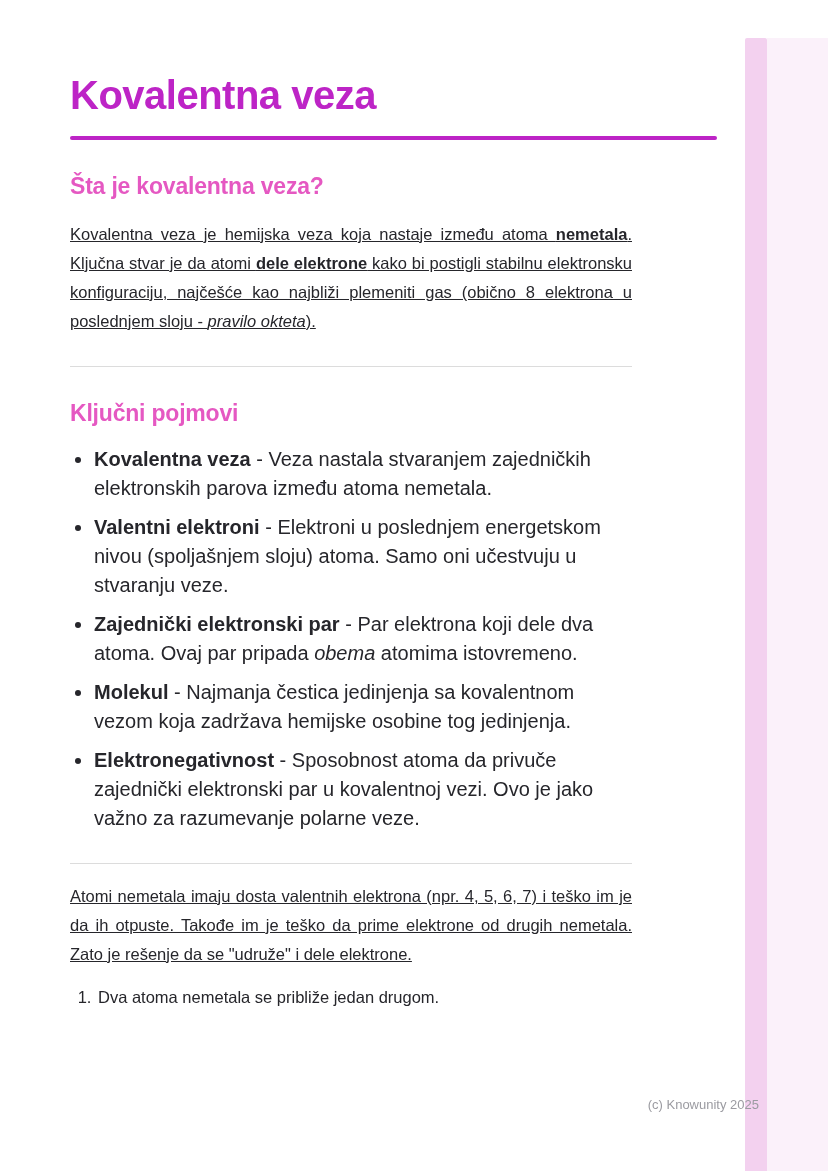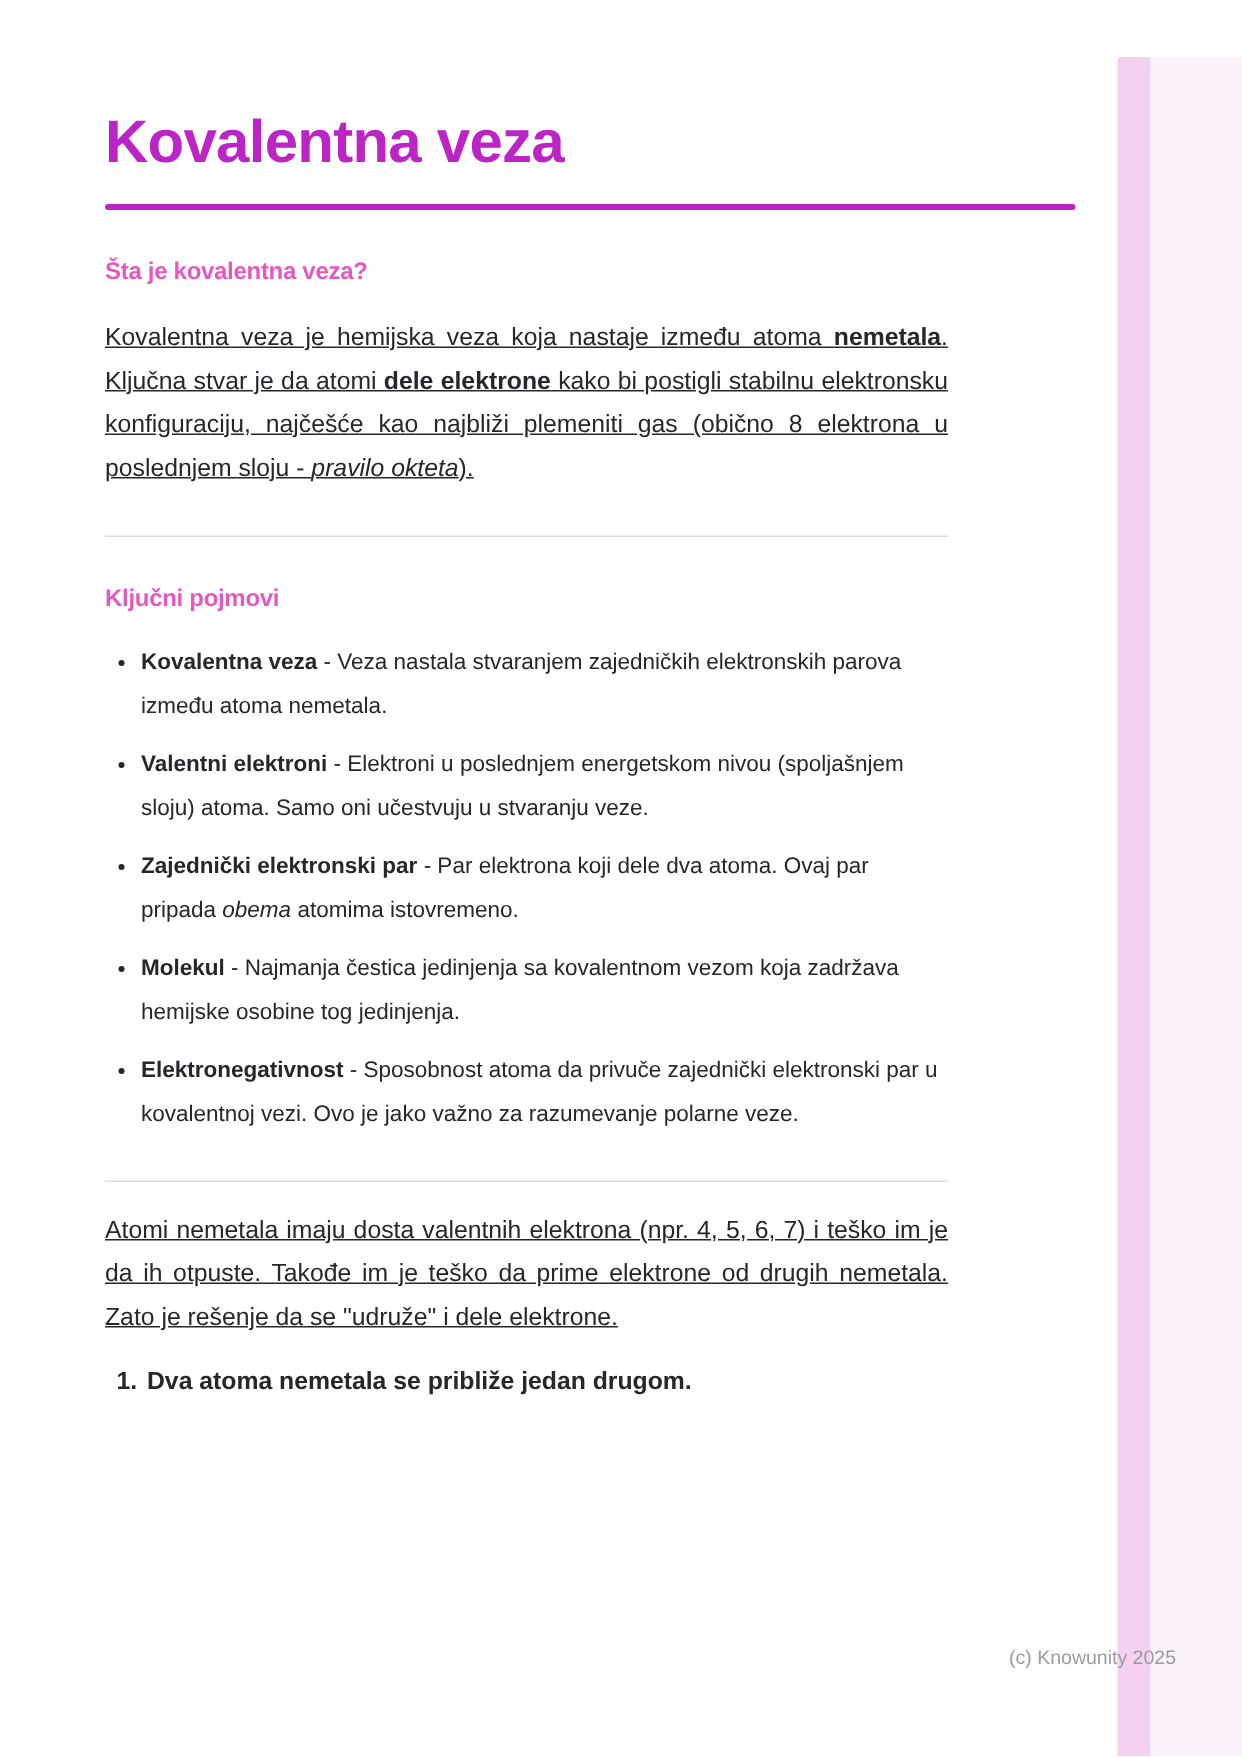--- a/index.html
+++ b/index.html
@@ -37,55 +37,54 @@
     font-size:40px;line-height:1.15;font-weight:800;
     color:var(--accent_title);
     letter-spacing:-0.5px;
   }
   .title-rule{
     width:647px;height:4px;margin-top:18px;
     background:var(--accent_title);border:none;border-radius:2px;
   }
   h2{
     margin:32px 0 0 0;
-    font-size:16px;line-height:1.3;font-weight:700;
+    font-size:23px;line-height:1.3;font-weight:700;
     color:var(--accent_heading);
     letter-spacing:-0.2px;
   }
   p{
     margin:18px 0 0 0;
     font-size:16.5px;line-height:29px;text-decoration:underline;
   }
   p.justify{text-align:justify;}
   p.bold-label{font-weight:700;margin-top:22px;}
   .divider{
     border:none;border-top:1px solid var(--divider);
     margin:30px 0 0 0;width:562px;
   }
   ul.terms{
     margin:16px 0 0 0;padding:0 0 0 24px;
   }
   ul.terms li{
-    font-size:15px;line-height:29px;
+    font-size:20px;line-height:29px;
     margin-bottom:10px;
   }
   ol.steps{
     margin:14px 0 0 0;padding:0 0 0 26px;
   }
   ol.steps li{
     font-size:16.5px;line-height:29px;
     margin-bottom:0;
     padding-left:2px;
-    font-weight:bold;
   }
   strong{font-weight:700;}
   em{font-style:italic;}
   .strike{text-decoration:line-through;}
   .footer{
-    position:absolute;top:1097px;right:44px;
+    position:absolute;top:1097px;right:69px;
     font-size:13px;color:var(--footer_text);
     z-index:5;
   }
 </style>
 </head>
 <body>
 
 <div class="stripe-dark"></div>
 <div class="stripe-light"></div>
 

